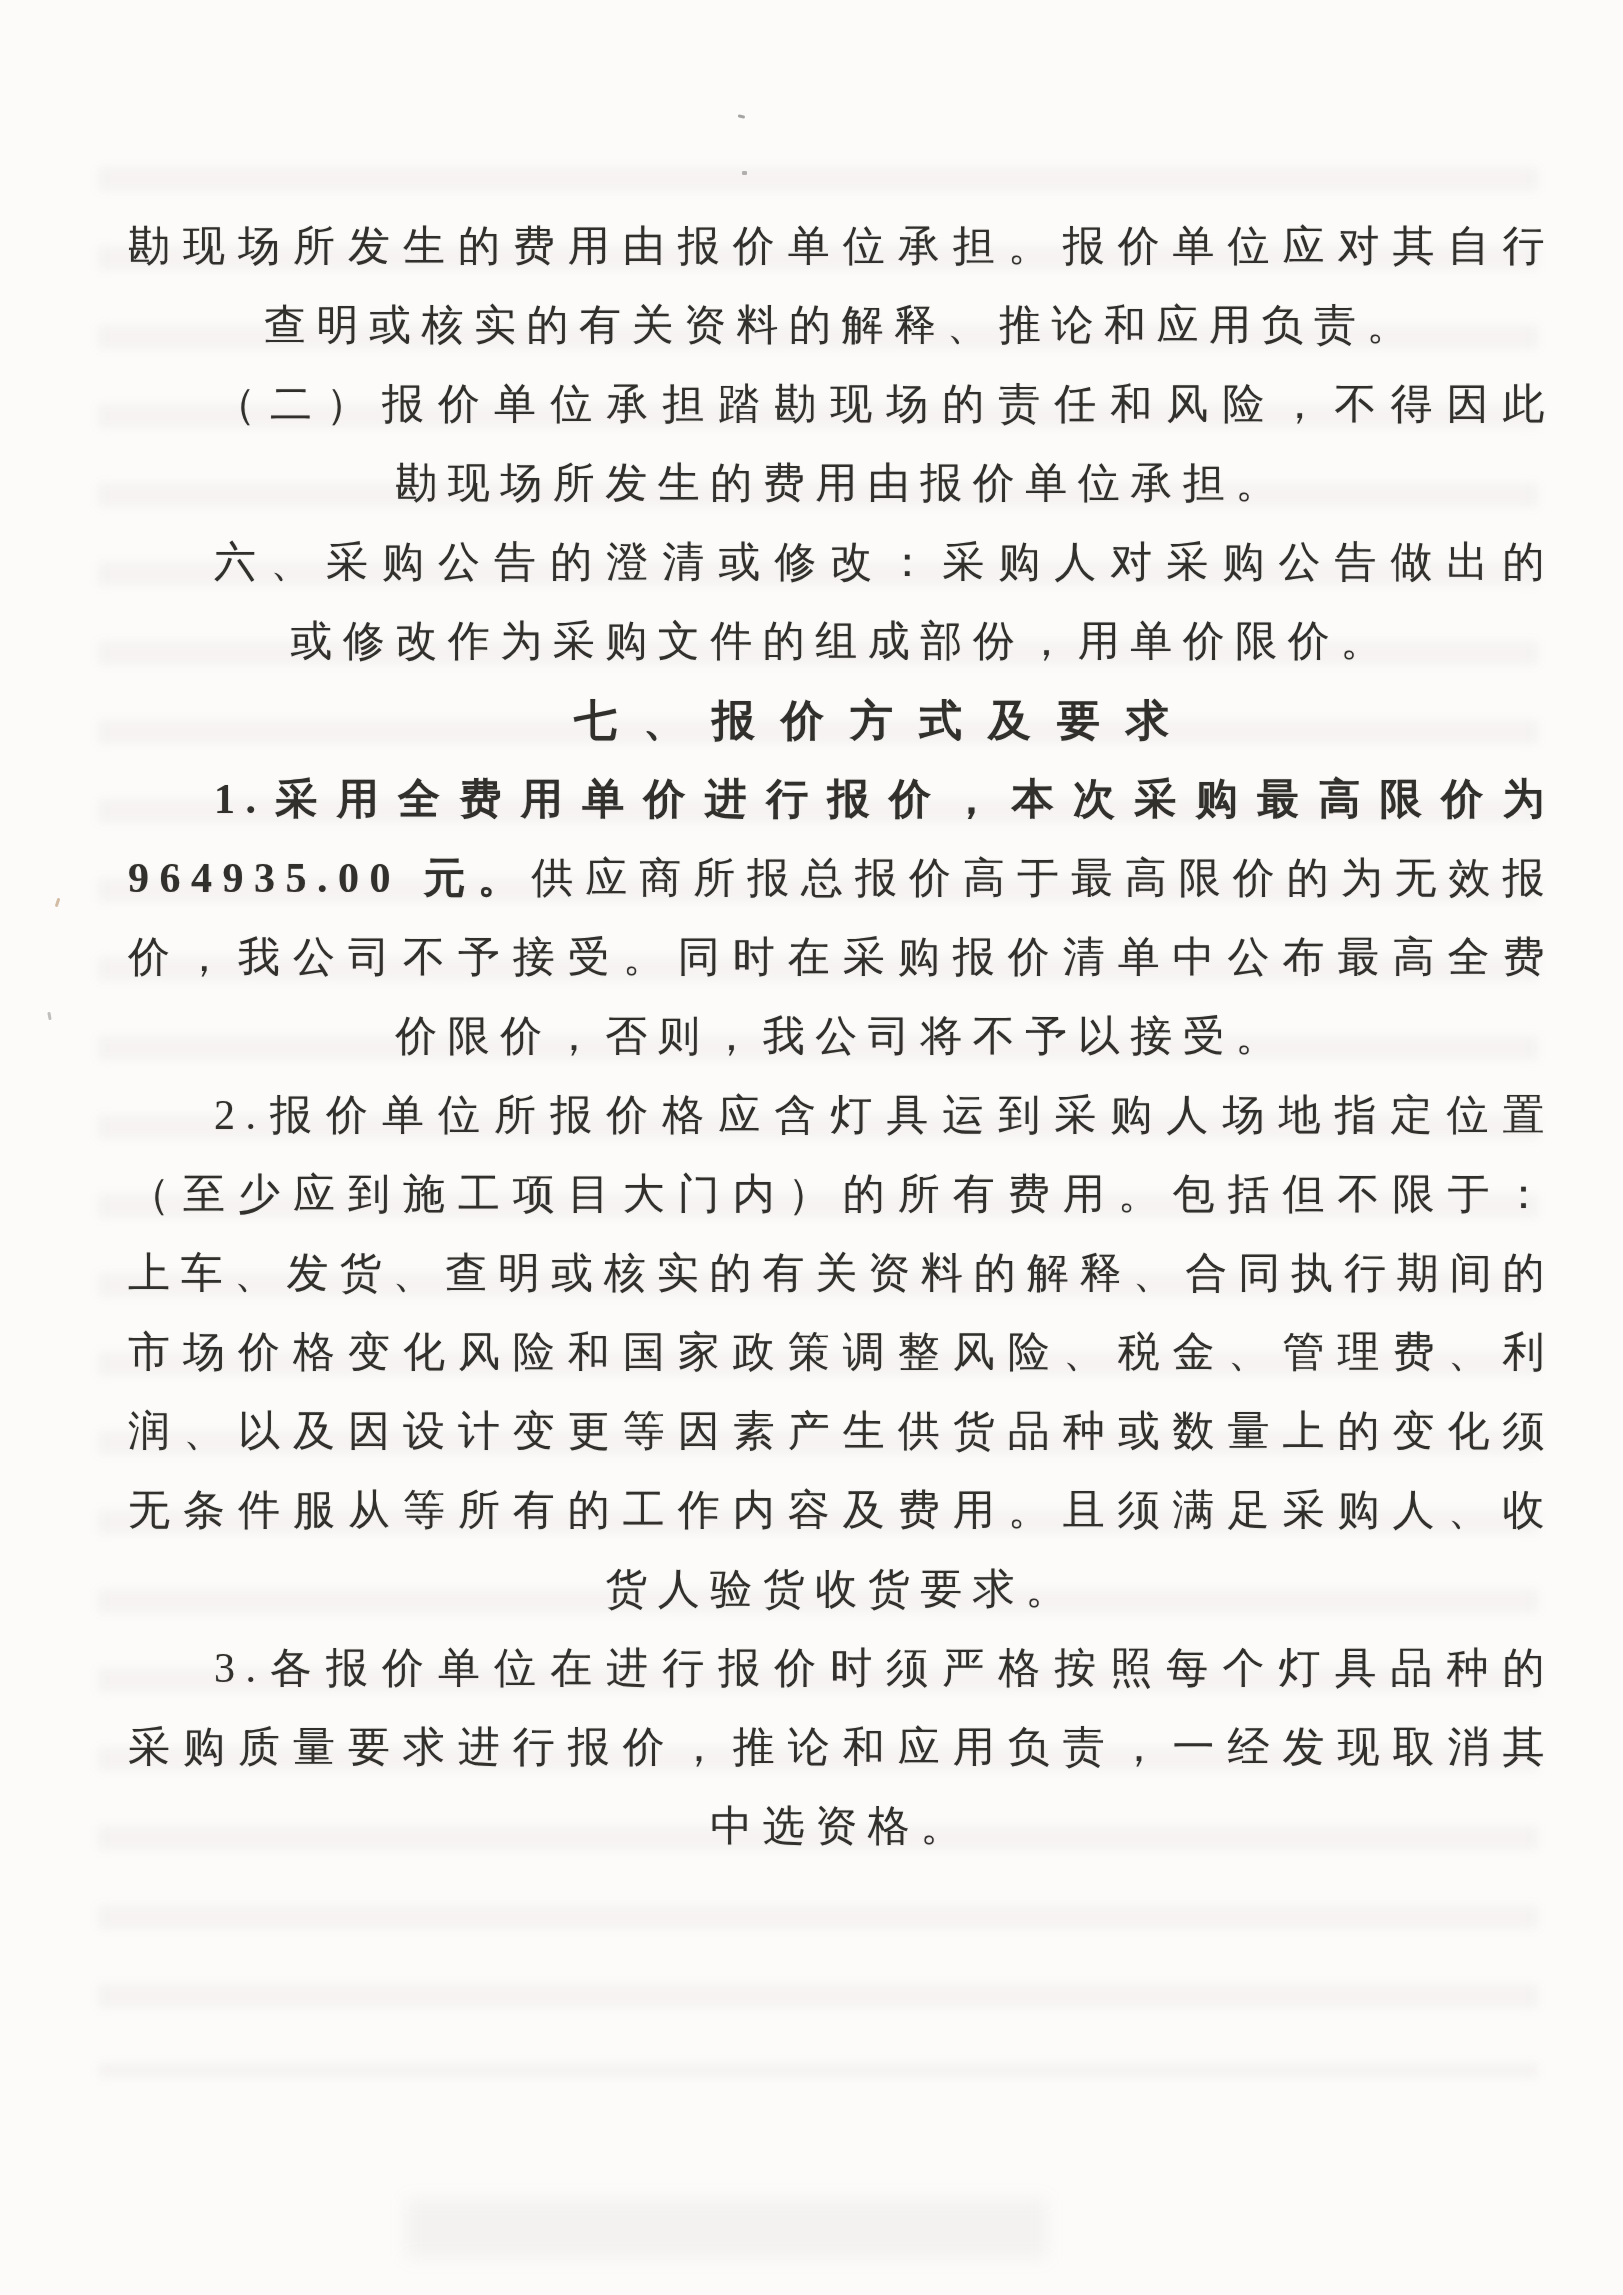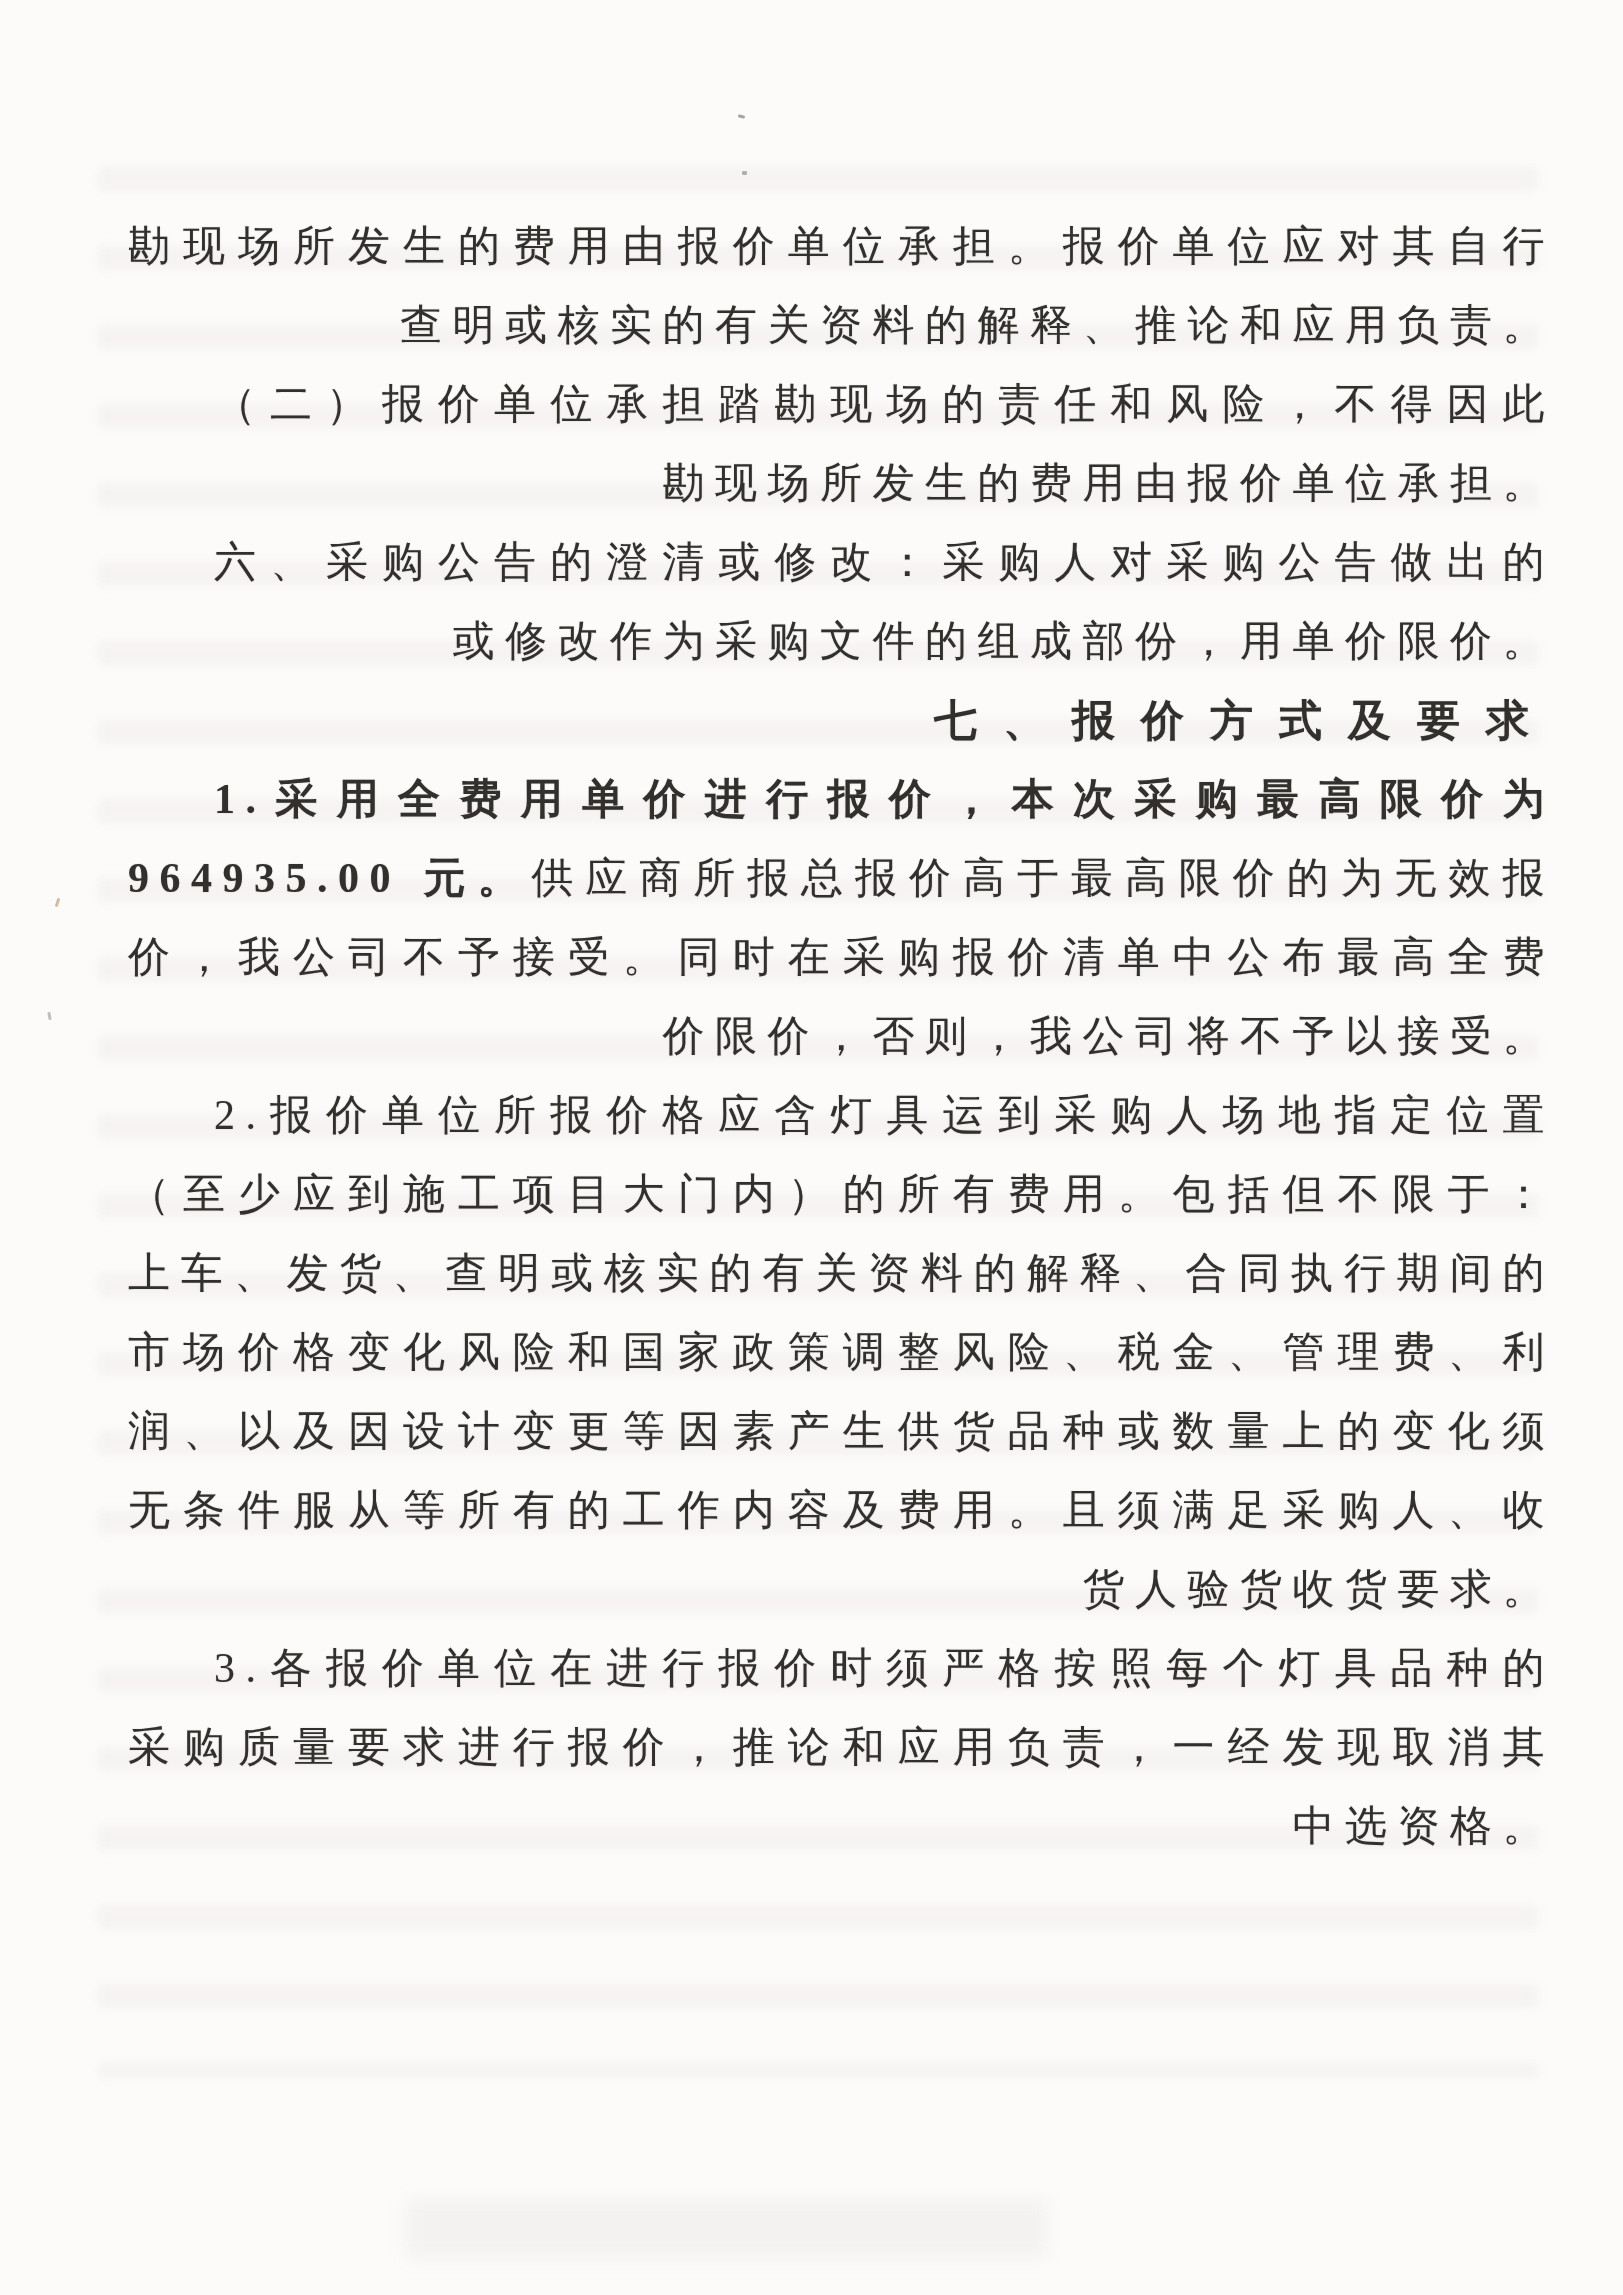--- a/index.html
+++ b/index.html
@@ -43,21 +43,21 @@
     top: 207px;
     width: 1427px;
     margin-left: 20px;
   }
   .line {
     font-size: 42px;
     line-height: 79px;
     height: 79px;
     letter-spacing: 10.5px;
     white-space: nowrap;
-    text-align: right;
+    text-align: center;
     text-shadow: 0 0 1.3px rgba(70,68,64,0.30);
     overflow: visible;
   }
   .line.j {
     white-space: normal;
     text-align: justify;
     text-align-last: justify;
     text-justify: inter-character;
   }
   .line.ind { text-indent: 86px; }

